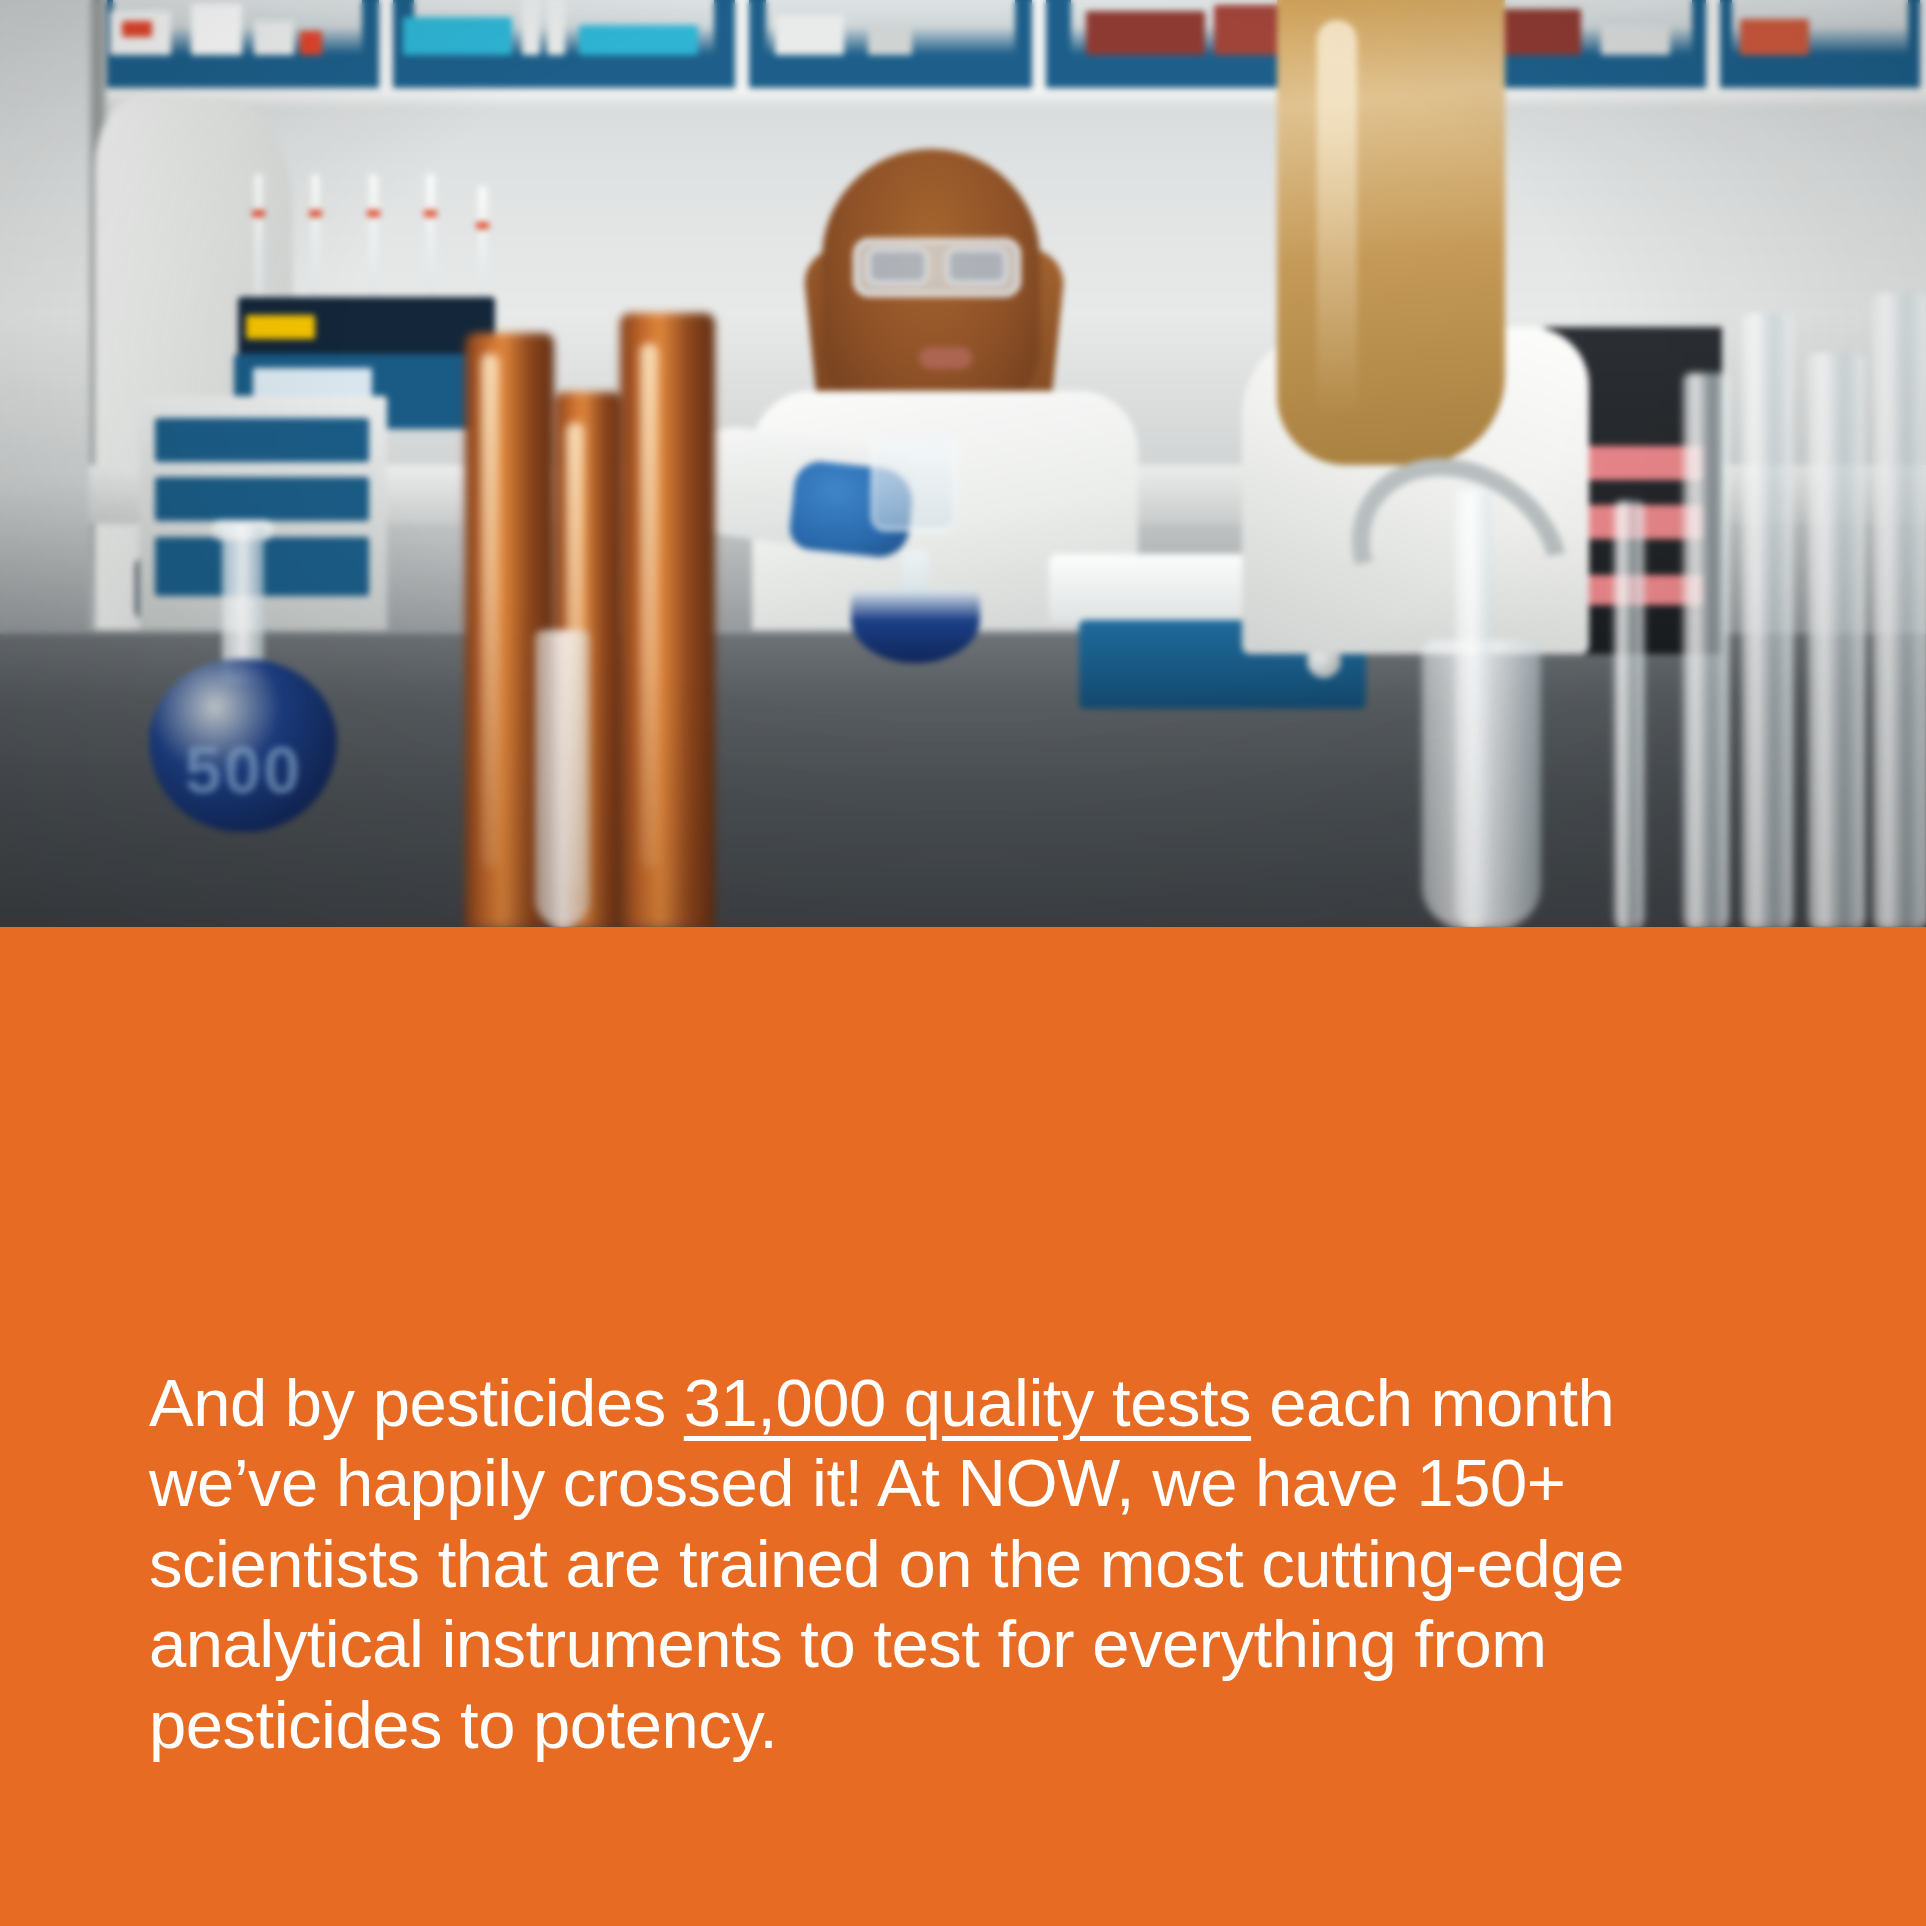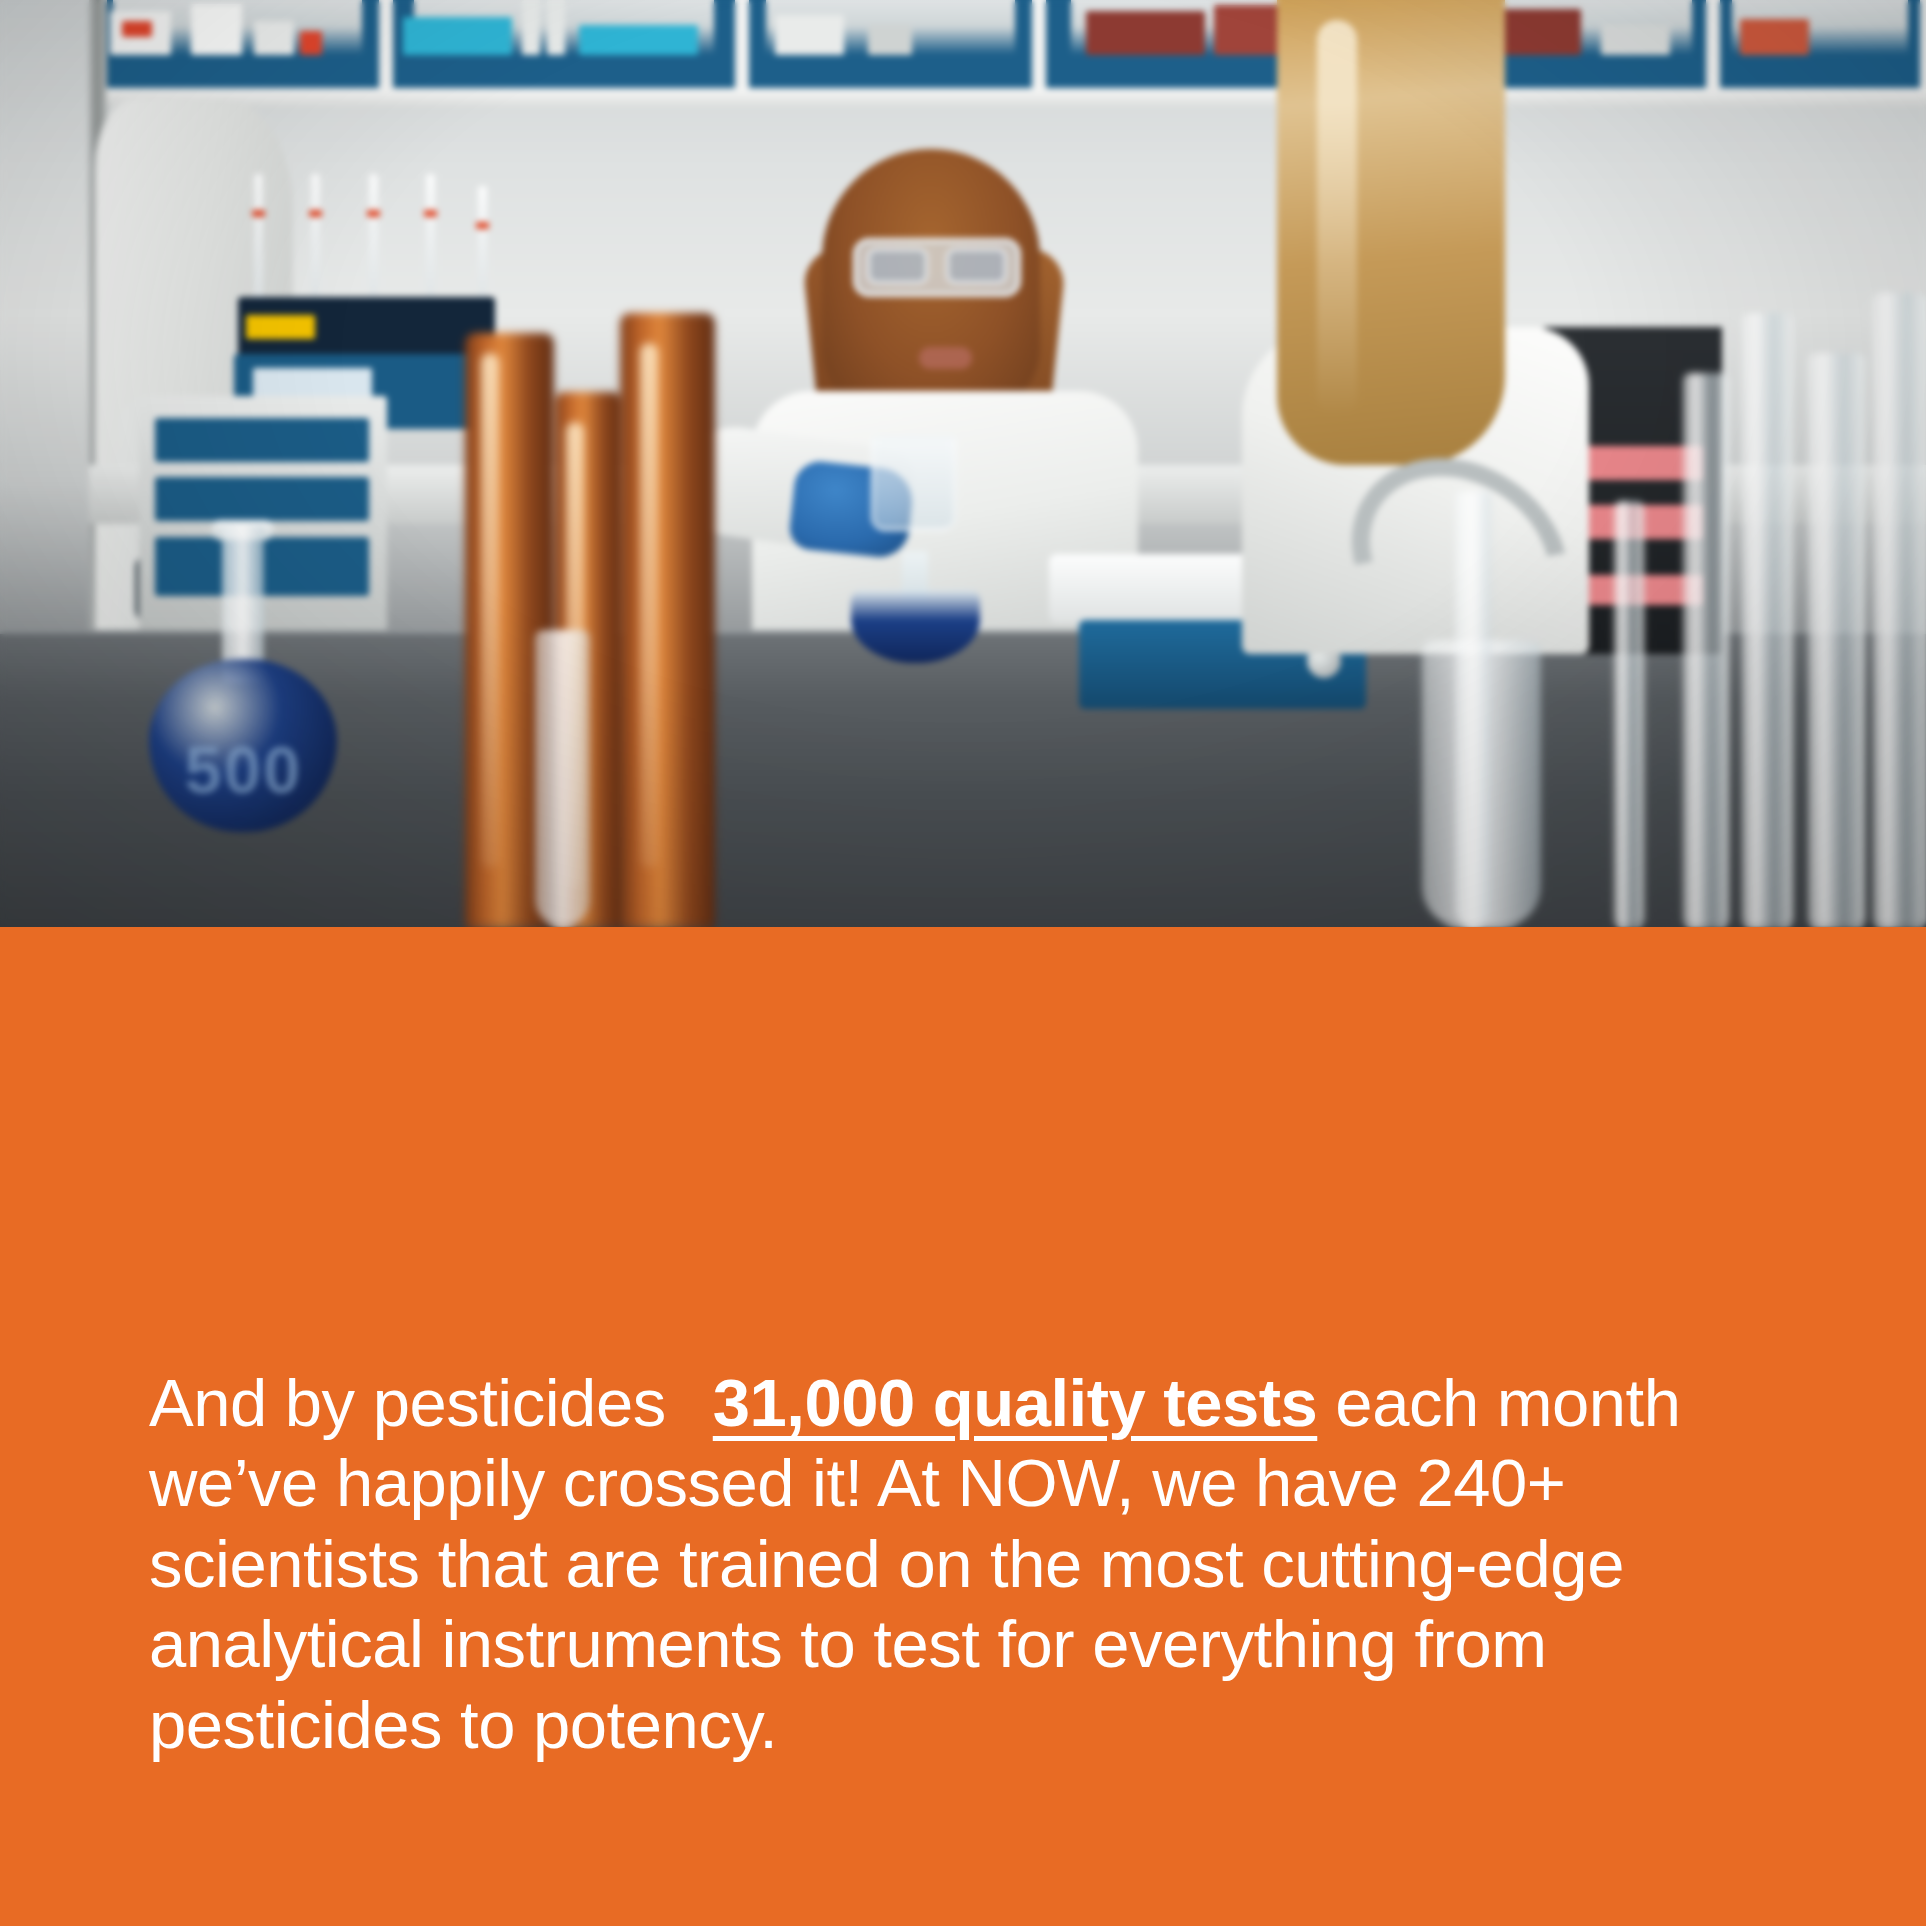--- a/index.html
+++ b/index.html
@@ -350,25 +350,24 @@
     position:absolute; left:149px; top:436px;
     width:1624px;
     color:#ffffff;
     font-family:"Liberation Sans", sans-serif;
     font-weight:400;
     font-size:67px;
     line-height:1.20;
     letter-spacing:-0.5px;
   }
   #body-copy b {
-    font-weight:700;
+    font-weight:400;
     text-decoration:underline;
     text-decoration-thickness:5px;
     text-underline-offset:10px;
-    margin-left:29px;
   }
 </style>
 </head>
 <body>
 
 <div id="poster">
 
   <div id="photo">
 
     <div class="layer wall"></div>
@@ -514,17 +513,17 @@
     <div class="clear-flask" style="left:1422px;width:119px;height:287px;"></div>
     <div class="clear-flask" style="left:1455px;width:36px;height:436px;"></div>
 
     <div id="photo-blur"></div>
     <div id="photo-vignette"></div>
   </div>
 
   <div id="panel" style="background: rgb(232, 107, 36);">
 
 
-    <p id="body-copy"><span>And by pesticides </span><b>31,000 quality tests</b><span> each month we’ve happily crossed it! At NOW, we have 240+ scientists that are trained on the most cutting-edge analytical instruments to test for everything from pesticides to potency.</span></p>
+    <p id="body-copy"><span>And by pesticides </span><b>31,000 quality tests</b><span> each month we’ve happily crossed it! At NOW, we have 150+ scientists that are trained on the most cutting-edge analytical instruments to test for everything from pesticides to potency.</span></p>
 
   </div>
 </div>
 
 
 </body></html>

